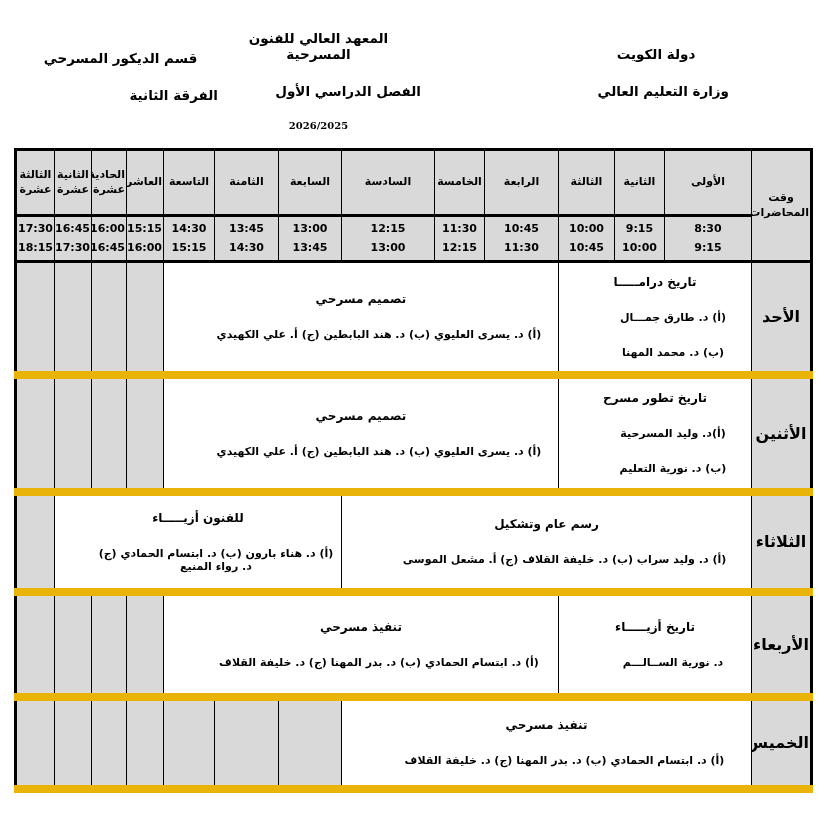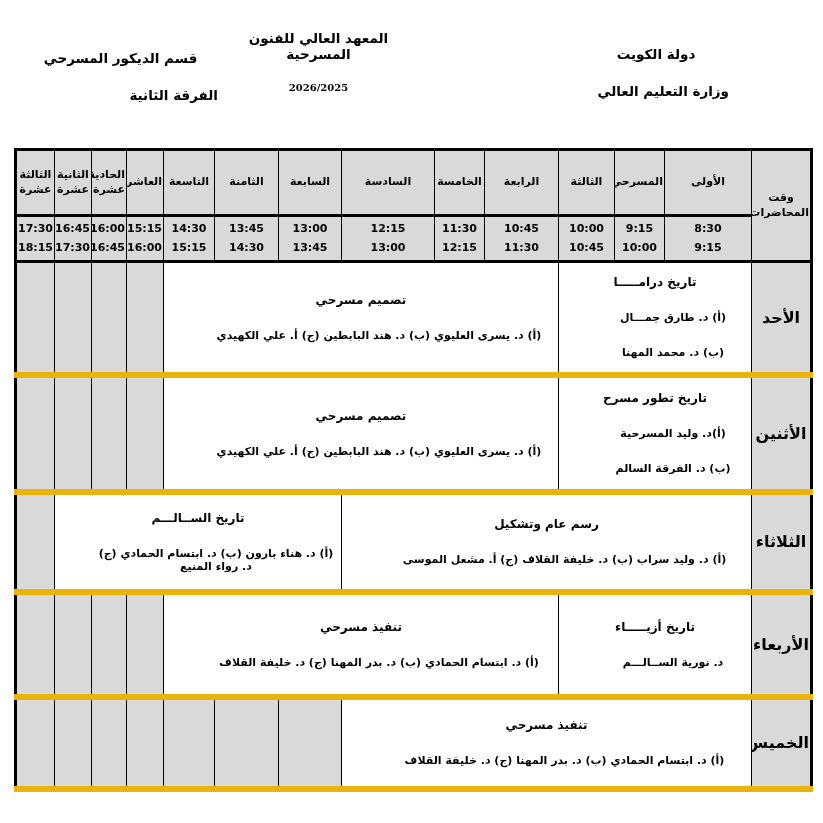--- a/index.html
+++ b/index.html
@@ -21,40 +21,41 @@
     border:3px solid #000;
   }
   table.tt td{border:1px solid #000;text-align:center;vertical-align:middle;padding:1px;overflow:hidden;}
   .gray{background:#d9d9d9;}
   .white{background:#ffffff;}
   .corner{font-weight:bold;font-size:11px;line-height:1.6;}
   tr.names-row{height:66px;}
   tr.names-row td{font-weight:bold;font-size:11px;line-height:1.35;border-bottom:3px solid #000;}
   tr.times-row{height:46px;}
   tr.times-row td{font-weight:bold;font-size:11px;line-height:1.65;border-bottom:3px solid #000000;}
-  tr.day-row td{border-top:2px solid #000;border-bottom:6px solid #eab308;}
+  tr.day-row td{border-top:2px solid #000;border-bottom:8px solid #eab308;}
   .day-label{font-weight:bold;font-size:16px;}
   .course{font-weight:bold;}
   .c-title{font-size:12px;font-weight:bold;}
   .c-line{font-size:11px;font-weight:bold;margin-top:22px;margin-left:36px;}
   tr.r-sun{height:113px;}
   tr.r-mon{height:117px;}
   tr.r-tue{height:100px;}
   tr.r-wed{height:105px;}
   tr.r-thu{height:92px;}
 </style>
 </head>
 <body>
 
 <div class="hdr hdr-state">
   <div>دولة الكويت</div>
   <div class="l2">وزارة التعليم العالي</div>
 </div>
 <div class="hdr hdr-institute">
   <div>المعهد العالي للفنون المسرحية</div>
+  <div class="l2">الفصل الدراسي الأول</div>
   <div class="year">2026/2025</div>
 </div>
 <div class="hdr hdr-dept">
   <div>قسم الديكور المسرحي</div>
   <div class="l2">الفرقة الثانية</div>
 </div>
 
 <table class="tt">
   <colgroup>
     <col style="width:60px">
@@ -73,21 +74,21 @@
       <col style="width:39px">
   </colgroup>
 
   <tbody>
       <tr class="names-row">
     <td class="gray corner" rowspan="2">
       <div>وقت</div>
       <div>المحاضرات</div>
     </td>
     <td class="gray">الأولى</td>
-    <td class="gray">المسرحي</td>
+    <td class="gray">الثانية</td>
     <td class="gray">الثالثة</td>
     <td class="gray">الرابعة</td>
     <td class="gray">الخامسة</td>
     <td class="gray">السادسة</td>
     <td class="gray">السابعة</td>
     <td class="gray">الثامنة</td>
     <td class="gray">التاسعة</td>
     <td class="gray">العاشرة</td>
     <td class="gray">الحادية عشرة</td>
     <td class="gray">الثانية عشرة</td>
@@ -164,40 +165,40 @@
     <td class="gray"></td>
     <td class="gray"></td>
     <td class="gray"></td>
   </tr>
 
   <tr class="day-row r-mon">
     <td class="gray day-label">الأثنين</td>
     <td class="white course" colspan="3">
       <div class="c-title">تاريخ تطور مسرح</div>
       <div class="c-line">(أ)د. وليد المسرحية</div>
-      <div class="c-line">(ب) د. الفرقة السالم</div>
+      <div class="c-line">(ب) د. نورية التعليم</div>
     </td>
     <td class="white course" colspan="6">
       <div class="c-title">تصميم مسرحي</div>
       <div class="c-line">(أ) د. يسرى العليوي (ب) د. هند البابطين (ج) أ. علي الكهيدي</div>
     </td>
     <td class="gray"></td>
     <td class="gray"></td>
     <td class="gray"></td>
     <td class="gray"></td>
   </tr>
 
   <tr class="day-row r-tue">
     <td class="gray day-label">الثلاثاء</td>
     <td class="white course" colspan="6">
       <div class="c-title">رسم عام وتشكيل</div>
       <div class="c-line">(أ) د. وليد سراب (ب) د. خليفة القلاف (ج) أ. مشعل الموسى</div>
     </td>
     <td class="white course" colspan="6">
-      <div class="c-title">تاريخ الســالـــم</div>
+      <div class="c-title">للفنون أزيـــــاء</div>
       <div class="c-line">(أ) د. هناء بارون (ب) د. ابتسام الحمادي (ج) د. رواء المنيع</div>
     </td>
     <td class="gray"></td>
   </tr>
 
   <tr class="day-row r-wed">
     <td class="gray day-label">الأربعاء</td>
     <td class="white course" colspan="3">
       <div class="c-title">تاريخ أزيـــــاء</div>
       <div class="c-line">د. نورية الســالـــم</div>

